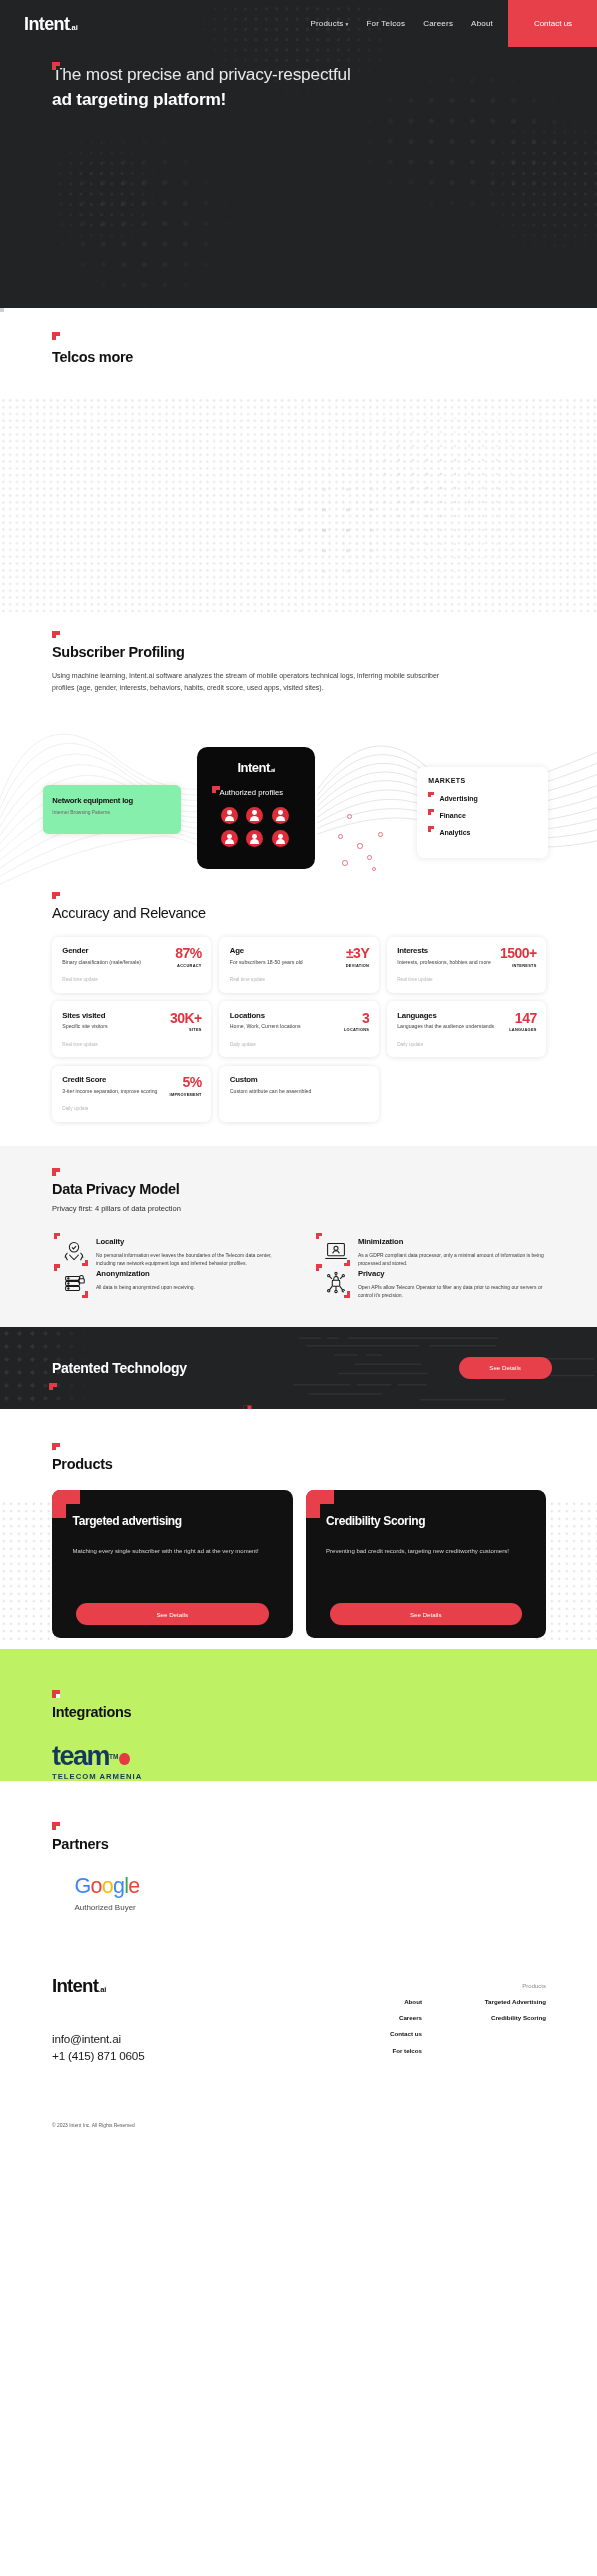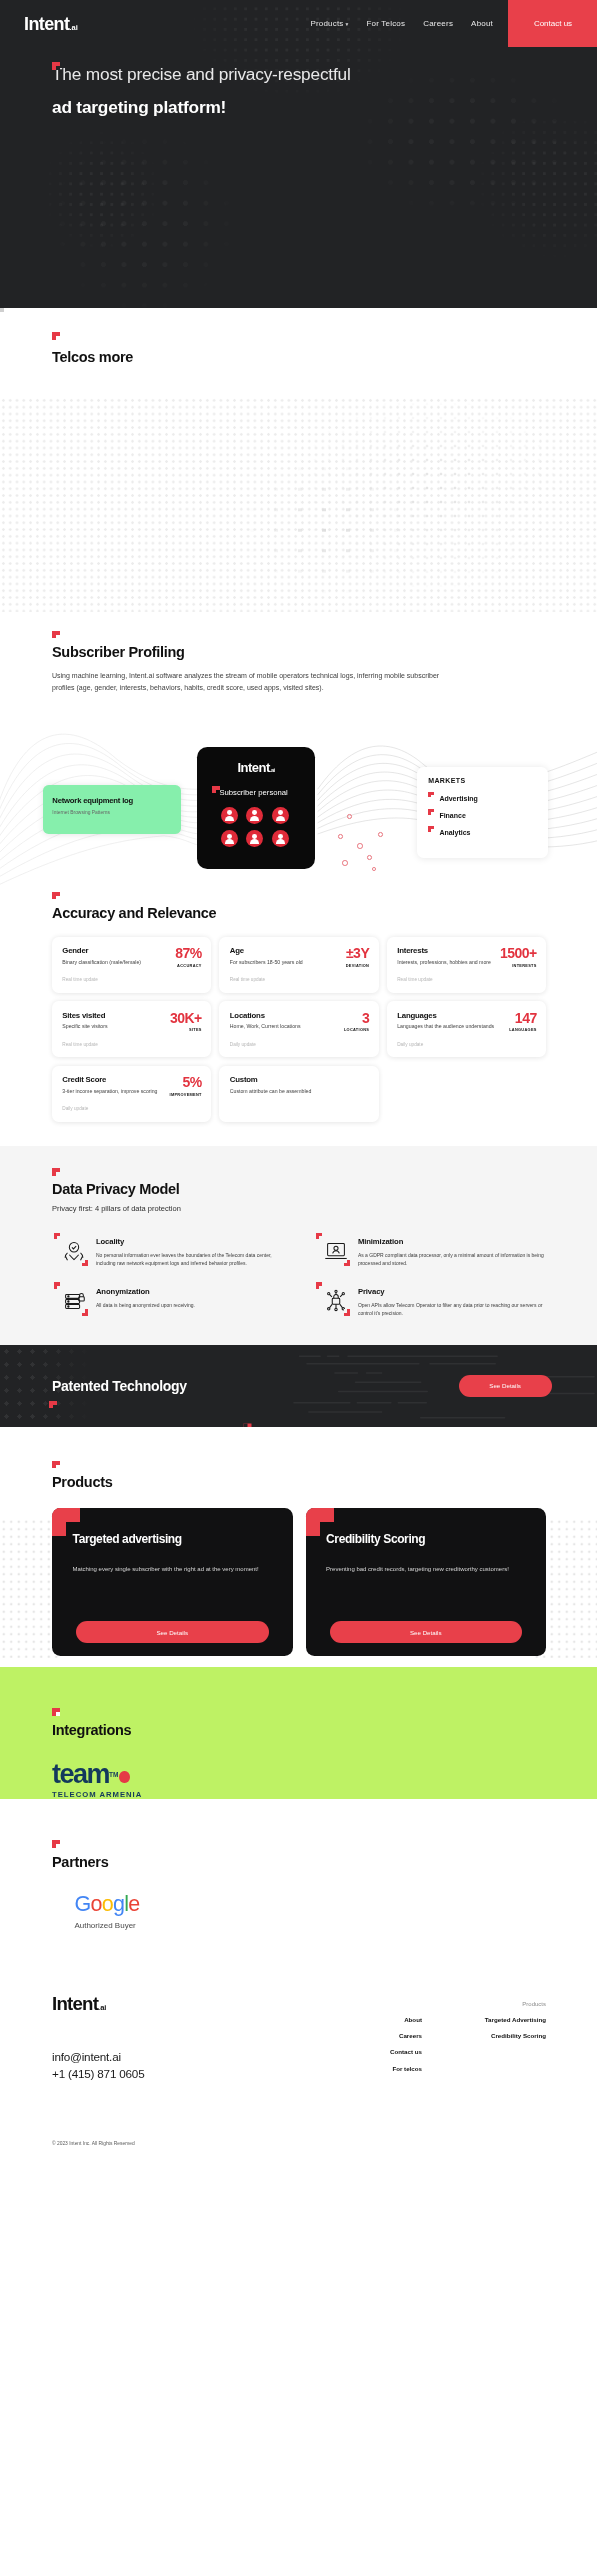--- a/index.html
+++ b/index.html
@@ -94,21 +94,21 @@
     color: #fff;
     font-size: 8px;
     display: flex; align-items: center; justify-content: center;
     width: 90px;
     cursor: pointer;
   }
 
   .hero-body { position: relative; z-index: 4; padding-left: 52px; padding-top: 15px; }
   .mark.hero-m::after { background: #222325; }
   .hero h1 { color: #e8e8e9; font-size: 17.3px; font-weight: 400; line-height: 1.42; letter-spacing: -0.2px; }
-  .hero h1 .b { display:block; font-weight: 700; color: #ffffff; margin-top: 8px; }
+  .hero h1 .b { display:block; font-weight: 700; color: #ffffff; }
 
   
   .learn {
     position: relative;
     background: #fff;
     padding: 34px 0 26px 52px;
     height: 89px;
   }
   .learn .mark { left: 52px; top: 24px; }
   .learn h2 { font-size: 14.5px; font-weight: 700; letter-spacing: -0.3px; padding-top: 6.5px;}
@@ -191,21 +191,21 @@
   .card-mkt .row .mark::after { width: 2.8px; height: 2.8px; }
   .bubble { position: absolute; border-radius: 50%; background: #e02b39; }
   .bubble.o { background: transparent; border: 0.9px solid #e8737c; }
   .bub-ic { position: relative; }
   .bub-ic::before { content:""; position:absolute; left:35%; top:20%; width:30%; height:30%; border-radius:50%; background:#fff; }
   .bub-ic::after { content:""; position:absolute; left:24%; top:53%; width:52%; height:30%; border-radius:3.7px 3.7px 0 0; background:#fff; }
 
   
   .sec-acc { background:#fff; padding: 9.3px 0 0 52px; position: relative; }
   .sec-acc .mark { left: 52px; top: 1.9px; }
-  .sec-acc h2 { font-size: 14.5px; font-weight:700; letter-spacing:-0.3px; padding-top: 5.6px; }
+  .sec-acc h2 { font-size: 14.5px; font-weight:400; letter-spacing:-0.3px; padding-top: 5.6px; }
   .grid {
     display: grid; grid-template-columns: repeat(3, 1fr);
     gap: 8.4px; margin: 16px 52px 0 0;
   }
   .stat {
     background: #fff; border-radius: 6.5px;
     box-shadow: 0 0.9px 5.6px rgba(0,0,0,.10);
     padding: 9.3px 9.3px 10.3px 10.3px;
     min-height: 56px;
     position: relative;
@@ -215,21 +215,21 @@
   .stat .desc { font-size: 5.2px; color: #3f3f3f; margin-top: 3.7px; line-height: 1.5; max-width: 103px; }
   .stat .val { font-size: 14px; font-weight: 700; color: #e2333f; line-height: 1; letter-spacing: -0.5px; text-align: right; white-space: nowrap; }
   .stat .unit { font-size: 3.9px; font-weight: 700; letter-spacing: 0.3px; margin-top: 2.8px; text-align: right; color:#111; }
   .stat .upd { font-size: 4.7px; color: #b6b6b6; margin-top: 9.3px; }
 
   
   .privacy { background: #f5f5f5; margin-top: 24px; padding: 30px 0 28px 52px; position: relative; }
   .privacy .mark.top { left: 52px; top: 22.4px; }
   .privacy h2 { font-size: 14.5px; font-weight:700; letter-spacing:-0.3px; padding-top: 5.6px; }
   .privacy .sub { font-size: 7.5px; color: #2f2f2f; margin-top: 7px; }
-  .pillars { display: grid; grid-template-columns: 1fr 1fr; gap: 20px 15px; margin: 24px 37px 0 0; }
+  .pillars { display: grid; grid-template-columns: 1fr 1fr; gap: 2px 15px; margin: 24px 37px 0 0; }
   .pillar { display: flex; gap: 8.4px; position: relative; padding-left: 7.5px; }
   .pillar .ic-wrap { position: relative; width: 28px; height: 28px; flex: 0 0 28px; }
   .pillar .mark.tl { left: -5.6px; top: -4.7px; width: 6.5px; height: 6.5px; }
   .pillar .mark.tl::after { width: 3.3px; height: 3.3px; background: #f5f5f5; }
   .pillar .mark.br { left: 22.4px; top: 22.4px; width: 6.5px; height: 6.5px; }
   .pillar .mark.br::after { width: 3.3px; height: 3.3px; background: #f5f5f5; left:0px; top:0px; right:auto; bottom:auto; }
   .pillar .ptxt { flex: 1; }
   .pillar .pt { font-size: 7.7px; font-weight: 700; letter-spacing: -0.1px; }
   .pillar .pd { font-size: 5px; color: #3b3b3b; line-height: 1.62; margin-top: 4.7px; max-width: 194px; }
 
@@ -389,21 +389,21 @@
     </svg>
 
     <div class="card-net">
       <div class="t">Network equipment log</div>
       <div class="s">Internet Browsing Patterns</div>
     </div>
 
     <div class="card-black">
       <div class="blogo"><span>Intent</span><span class="suffix">.ai</span></div>
       <span class="mark blk mk"></span>
-      <div class="sp">Subscriber personal</div>
+      <div class="sp">Authorized profiles</div>
       <div class="avatars">
         <span class="av"></span>
         <span class="av"></span>
         <span class="av"></span>
         <span class="av"></span>
         <span class="av"></span>
         <span class="av"></span>
       </div>
     </div>
 

